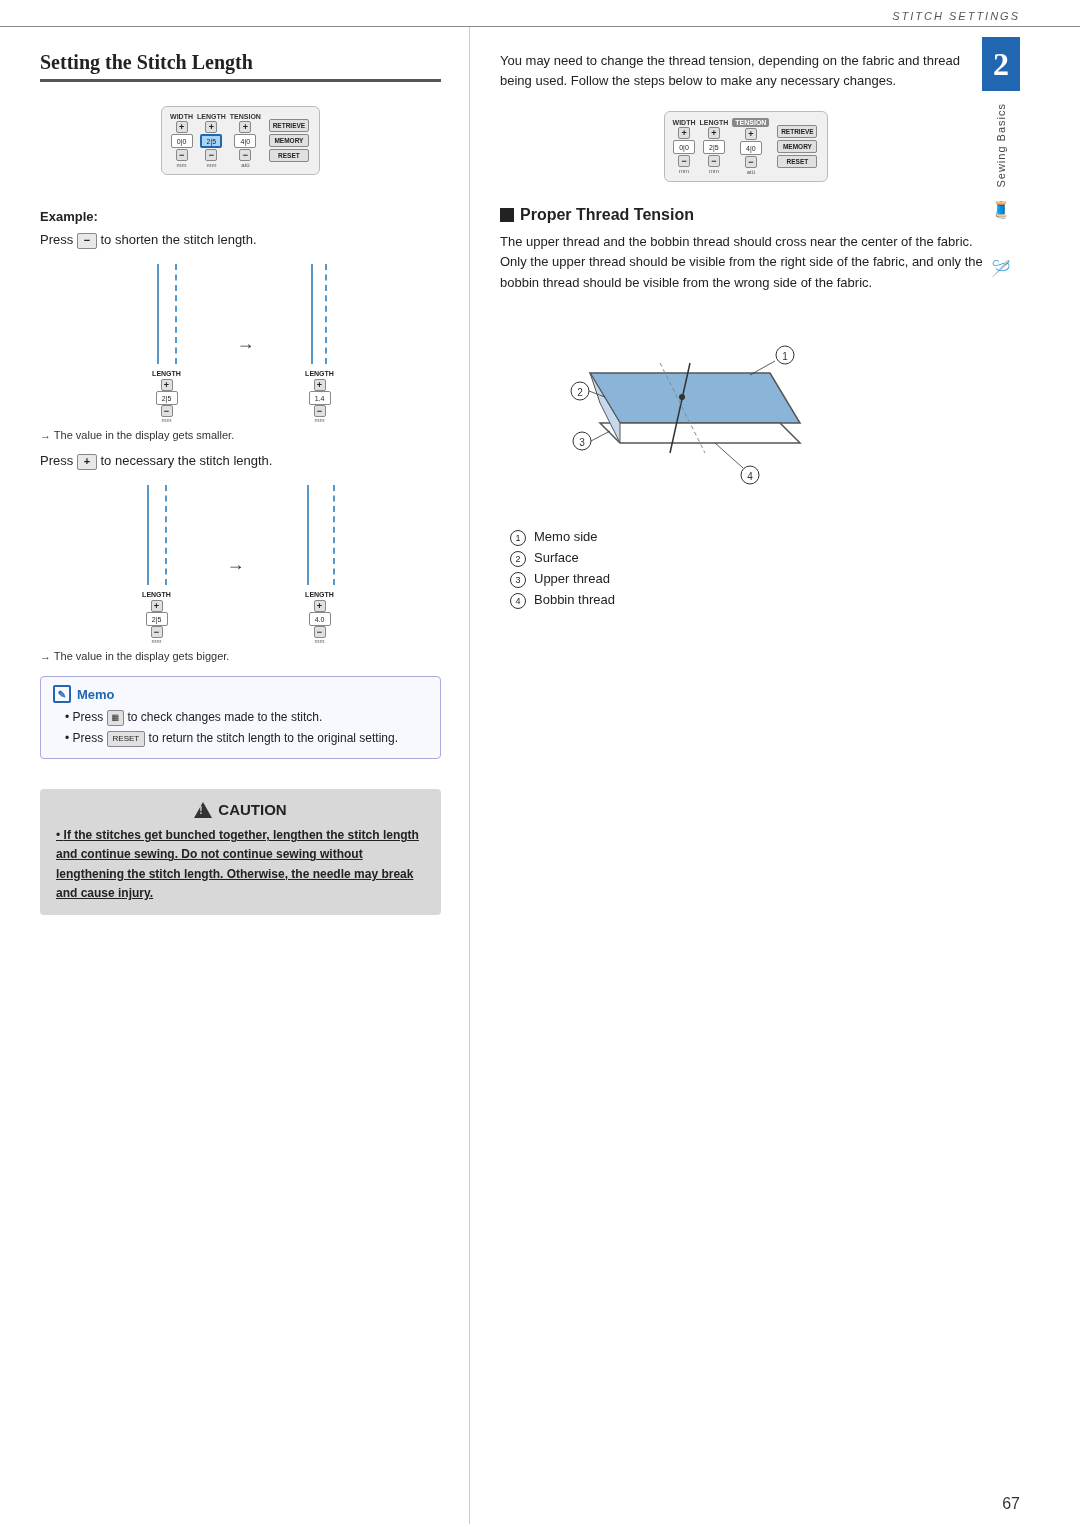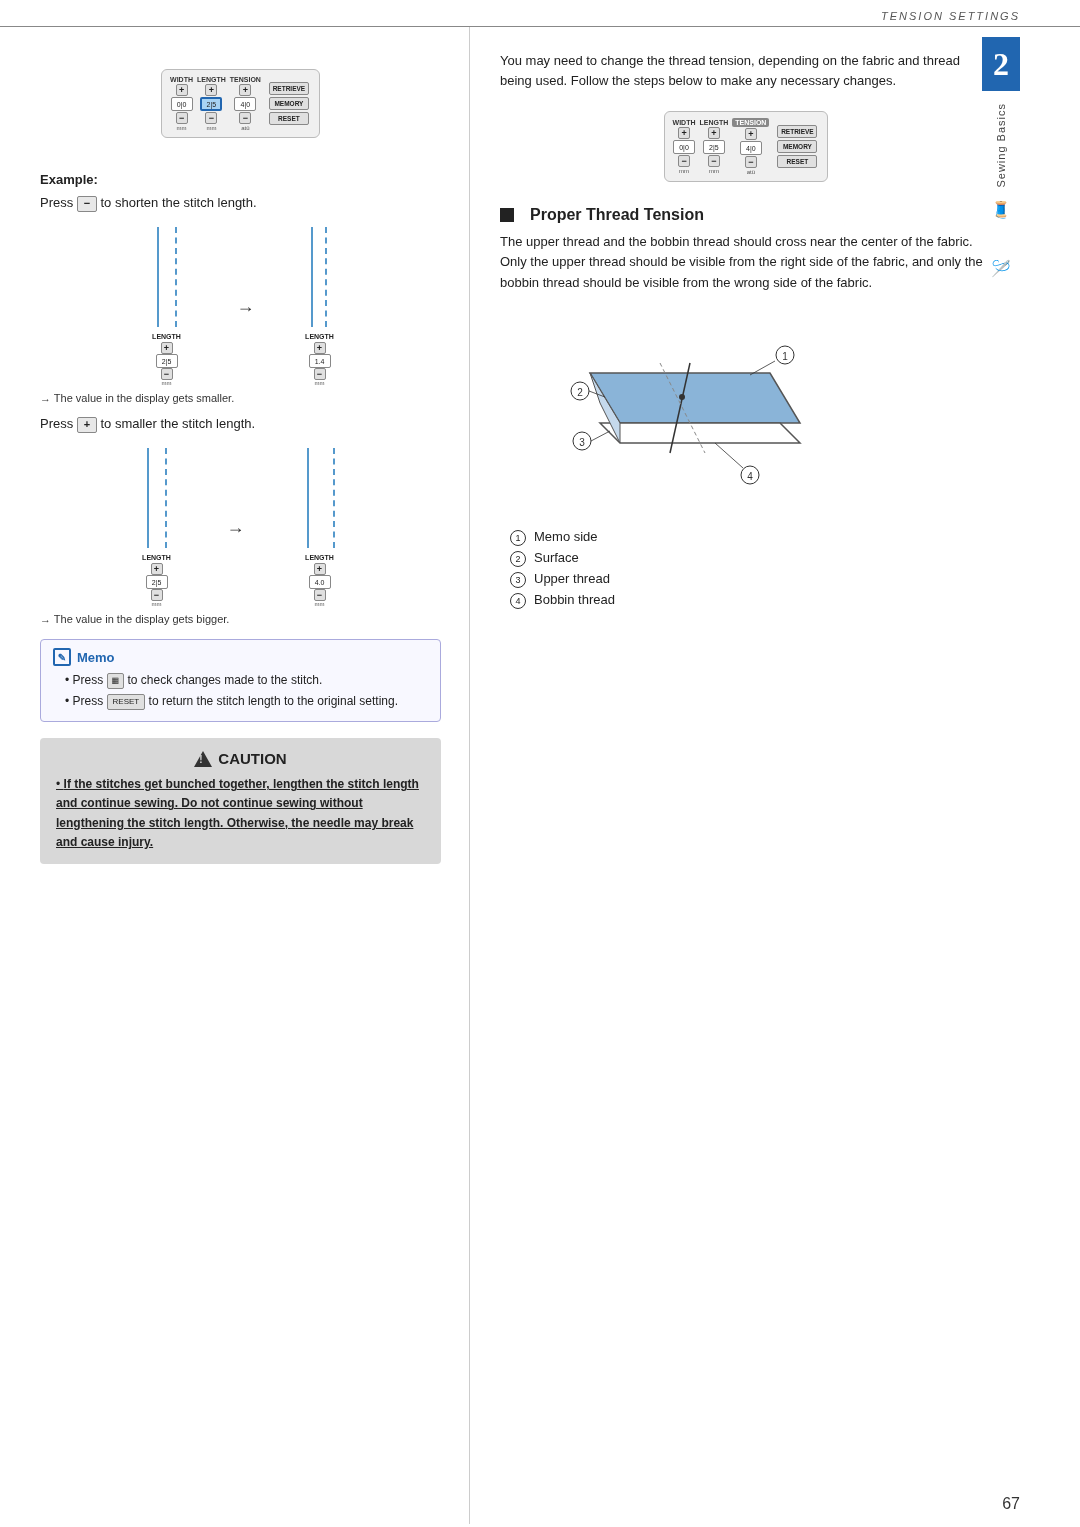--- a/index.html
+++ b/index.html
@@ -357,21 +357,21 @@
       padding: 1px 4px;
       font-size: 8px;
       vertical-align: middle;
     }
 
     
     .caution-box {
       background: #d8d8d8;
       border-radius: 4px;
       padding: 12px 16px;
-      margin-top: 16px;
+      margin-top: 30px;
     }
     .caution-header {
       font-size: 15px;
       font-weight: bold;
       text-align: center;
       margin-bottom: 8px;
       display: flex;
       align-items: center;
       justify-content: center;
       gap: 6px;
@@ -403,21 +403,21 @@
       font-weight: bold;
     }
 
     
     .proper-thread-title {
       font-size: 16px;
       font-weight: bold;
       margin: 14px 0 8px 0;
       display: flex;
       align-items: center;
-      gap: 16px;
+      gap: 6px;
     }
     .black-square {
       width: 14px;
       height: 14px;
       background: #222;
       display: inline-block;
     }
 
     
     .fabric-diagram {
@@ -456,26 +456,27 @@
     .cp-center {
       display: flex;
       justify-content: center;
       margin: 8px 0 10px 0;
     }
   </style>
 </head>
 <body>
 
 <div class="page-header">
-  <span>TENSION SETTINGS</span>
+  <span>STITCH SETTINGS</span>
 </div>
 
 <div class="main-layout">
 
   <div class="left-col">
+    <h2 class="section-title">Setting the Stitch Length</h2>
 
     <div class="cp-center">
       <div class="control-panel">
         <div class="cp-group">
           <div class="cp-label">WIDTH</div>
           <div class="cp-row">
             <div class="cp-btn-plus">+</div>
           </div>
           <div class="cp-row">
             <div class="cp-box" style="font-size:7px;">0|0</div>
@@ -563,21 +564,21 @@
             <div class="cp-btn-minus">−</div>
           </div>
           <div class="lc-mm">mm</div>
         </div>
       </div>
     </div>
     <p class="arrow-note">→ The value in the display gets smaller.</p>
 
     <p class="body-text">
       Press <span class="inline-btn">+</span>
-      <span>to smaller the stitch length.</span>
+      <span>to necessary the stitch length.</span>
     </p>
 
     <div class="stitch-diagram">
       <div class="stitch-left">
         <div class="stitch-lines">
           <div class="v-line-solid"></div>
           <div class="v-line-dashed"></div>
         </div>
         <div class="length-control">
           <div class="lc-label">LENGTH</div>

